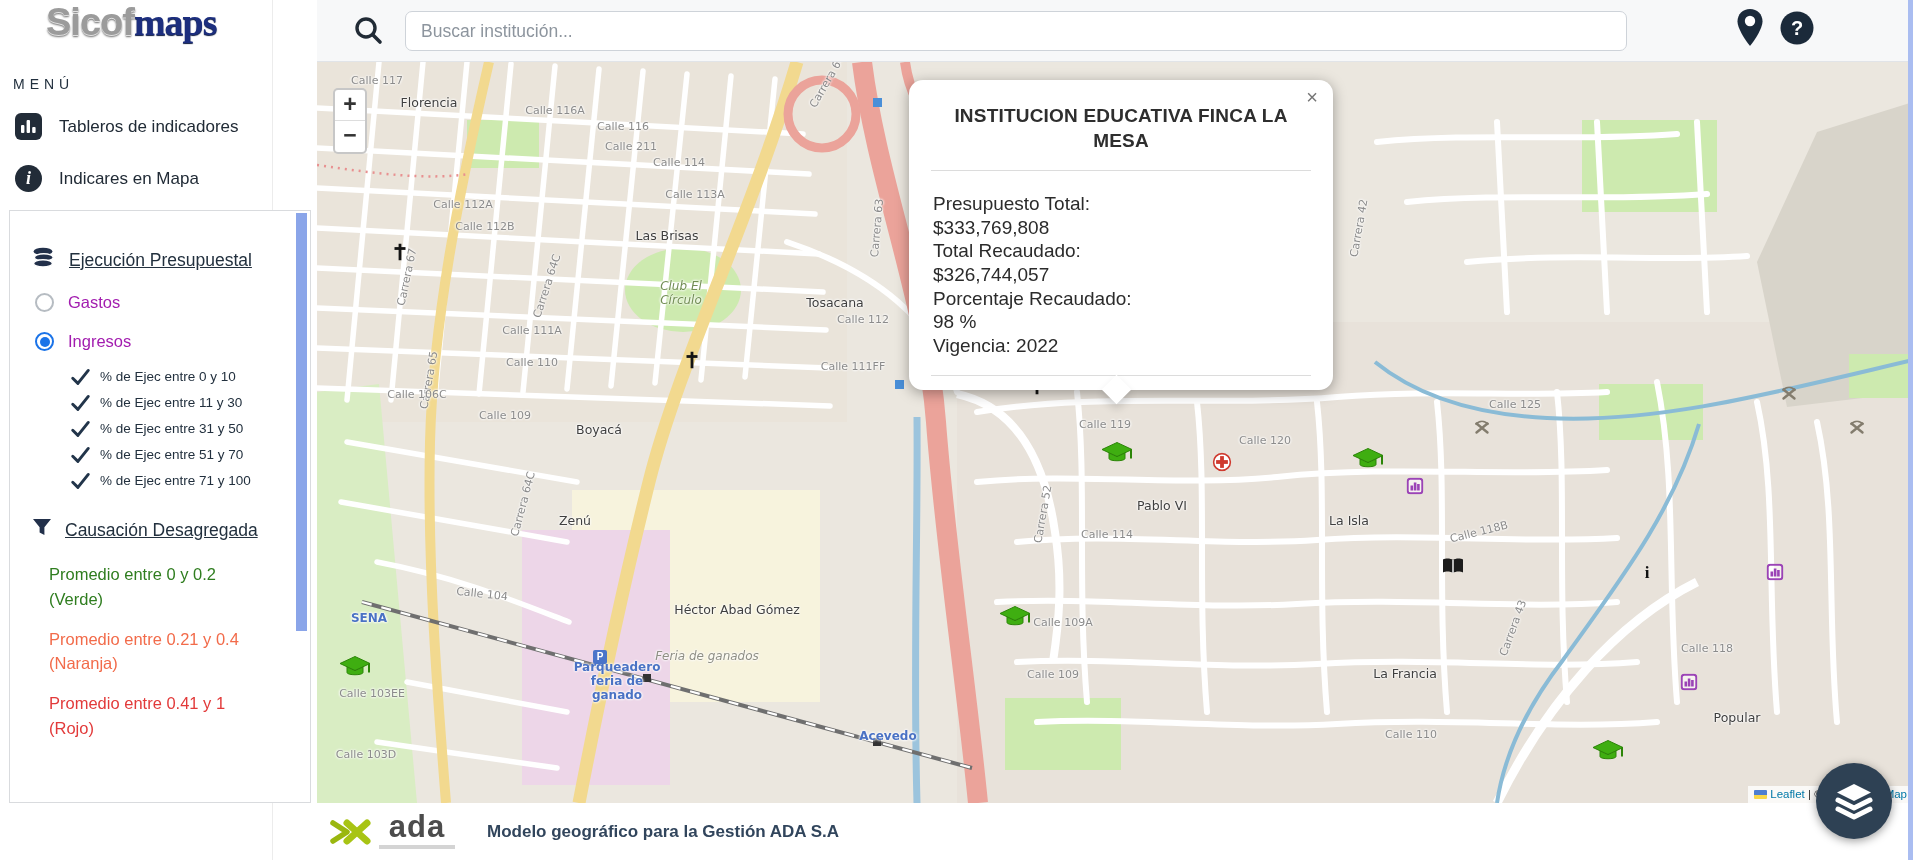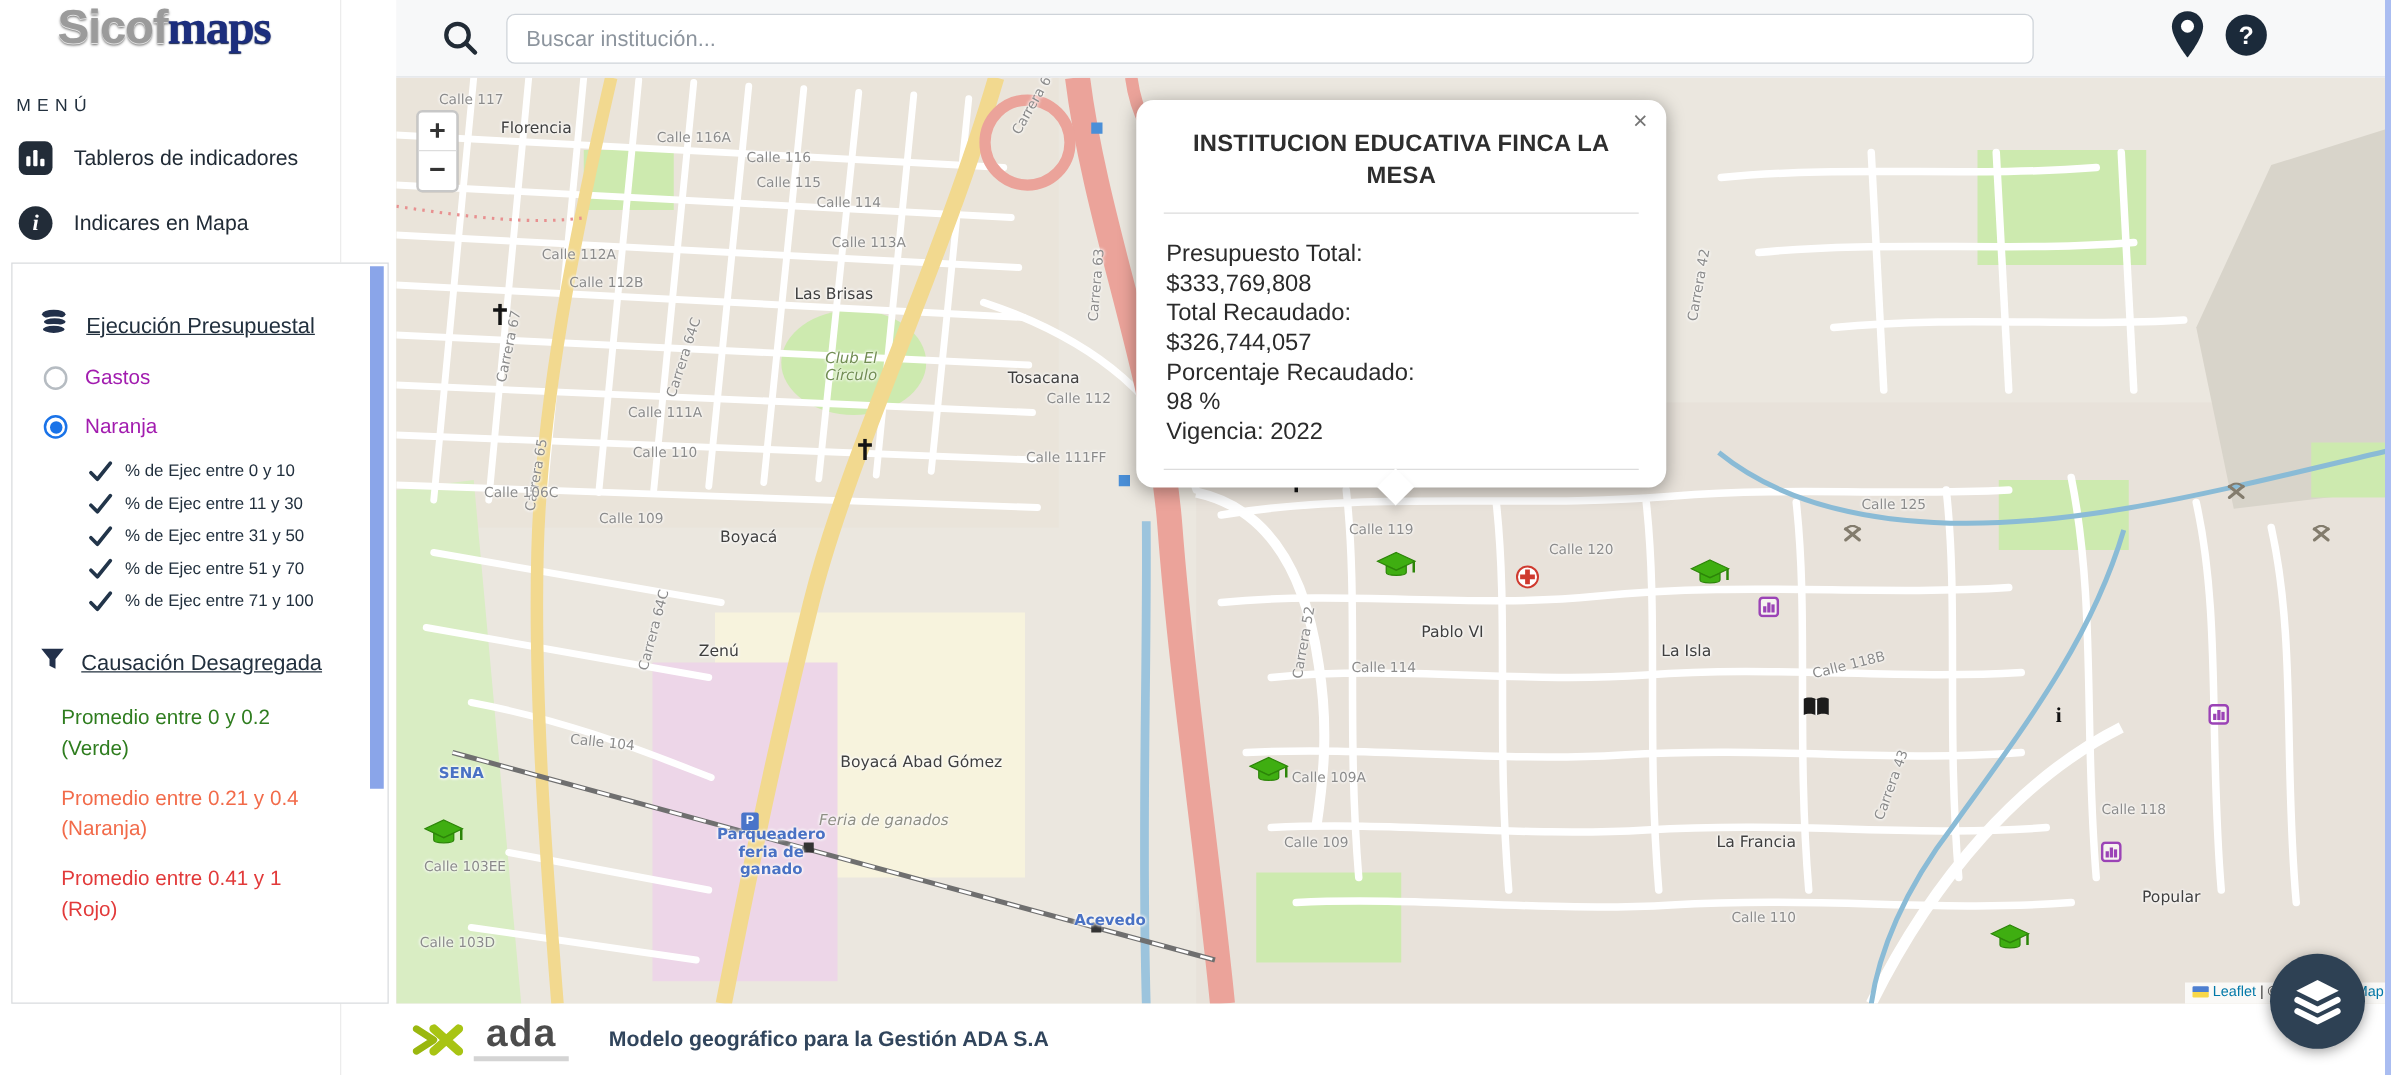--- a/index.html
+++ b/index.html
@@ -141,21 +141,21 @@
         <a>Ejecución Presupuestal</a>
       </div>
 
       <div class="radios">
           <div class="radio-row">
             <span class="radio "></span>
             <span>Gastos</span>
           </div>
           <div class="radio-row">
             <span class="radio on"></span>
-            <span>Naranja</span>
+            <span>Ingresos</span>
           </div>
         </div>
       <div class="checks">
           <div class="check-row">
             <svg width="21" height="19" viewBox="0 0 24 22">
               <path d="M3 13 L9 19 L21 4" stroke="#22354a" stroke-width="3.4" fill="none" stroke-linecap="round" stroke-linejoin="round"></path>
             </svg>
             <span class="lbl">% de Ejec entre 0 y 10</span>
           </div>
           <div class="check-row">
@@ -306,21 +306,21 @@
         <path d="M0,103 C60,112 110,118 152,112" stroke="#e89090" stroke-width="2.5" stroke-dasharray="2 5" fill="none"></path>
         <rect x="556" y="36" width="9" height="9" fill="#4a8fd8"></rect>
         <rect x="578" y="318" width="9" height="9" fill="#4a8fd8"></rect>
       </svg>
 
       <div class="labels-layer">
           <div class="mlabel " style="left: 60px; top: 18px; transform: translate(-50%, -50%);">Calle 117</div>
           <div class="mlabel p" style="left: 112px; top: 40px; transform: translate(-50%, -50%);">Florencia</div>
           <div class="mlabel " style="left: 238px; top: 48px; transform: translate(-50%, -50%);">Calle 116A</div>
           <div class="mlabel " style="left: 306px; top: 64px; transform: translate(-50%, -50%);">Calle 116</div>
-          <div class="mlabel " style="left: 314px; top: 84px; transform: translate(-50%, -50%);">Calle 115</div>
+          <div class="mlabel " style="left: 314px; top: 84px; transform: translate(-50%, -50%);">Calle 211</div>
           <div class="mlabel " style="left: 362px; top: 100px; transform: translate(-50%, -50%);">Calle 114</div>
           <div class="mlabel " style="left: 378px; top: 132px; transform: translate(-50%, -50%);">Calle 113A</div>
           <div class="mlabel " style="left: 146px; top: 142px; transform: translate(-50%, -50%);">Calle 112A</div>
           <div class="mlabel " style="left: 168px; top: 164px; transform: translate(-50%, -50%);">Calle 112B</div>
           <div class="mlabel p" style="left: 350px; top: 173px; transform: translate(-50%, -50%);">Las Brisas</div>
           <div class="mlabel " style="left: 90px; top: 215px; transform: translate(-50%, -50%) rotate(-78deg);">Carrera 67</div>
           <div class="mlabel " style="left: 112px; top: 318px; transform: translate(-50%, -50%) rotate(-80deg);">Carrera 65</div>
           <div class="mlabel " style="left: 230px; top: 224px; transform: translate(-50%, -50%) rotate(-72deg);">Carrera 64C</div>
           <div class="mlabel " style="left: 206px; top: 442px; transform: translate(-50%, -50%) rotate(-75deg);">Carrera 64C</div>
           <div class="mlabel " style="left: 512px; top: 16px; transform: translate(-50%, -50%) rotate(-60deg);">Carrera 64B</div>
@@ -332,21 +332,21 @@
           <div class="mlabel " style="left: 188px; top: 353px; transform: translate(-50%, -50%);">Calle 109</div>
           <div class="mlabel p" style="left: 518px; top: 240px; transform: translate(-50%, -50%);">Tosacana</div>
           <div class="mlabel " style="left: 546px; top: 257px; transform: translate(-50%, -50%);">Calle 112</div>
           <div class="mlabel " style="left: 536px; top: 304px; transform: translate(-50%, -50%);">Calle 111FF</div>
           <div class="mlabel p" style="left: 282px; top: 367px; transform: translate(-50%, -50%);">Boyacá</div>
           <div class="mlabel p" style="left: 258px; top: 458px; transform: translate(-50%, -50%);">Zenú</div>
           <div class="mlabel " style="left: 165px; top: 532px; transform: translate(-50%, -50%) rotate(6deg);">Calle 104</div>
           <div class="mlabel b" style="left: 52px; top: 557px; transform: translate(-50%, -50%);">SENA</div>
           <div class="mlabel b" style="left: 300px; top: 620px; transform: translate(-50%, -50%);">Parqueadero feria de ganado</div>
           <div class="mlabel pi" style="left: 390px; top: 594px; transform: translate(-50%, -50%);">Feria de ganados</div>
-          <div class="mlabel p" style="left: 420px; top: 547px; transform: translate(-50%, -50%);">Boyacá Abad Gómez</div>
+          <div class="mlabel p" style="left: 420px; top: 547px; transform: translate(-50%, -50%);">Héctor Abad Gómez</div>
           <div class="mlabel " style="left: 55px; top: 631px; transform: translate(-50%, -50%);">Calle 103EE</div>
           <div class="mlabel " style="left: 49px; top: 692px; transform: translate(-50%, -50%);">Calle 103D</div>
           <div class="mlabel b" style="left: 571px; top: 675px; transform: translate(-50%, -50%);">Acevedo</div>
           <div class="mlabel " style="left: 726px; top: 452px; transform: translate(-50%, -50%) rotate(-80deg);">Carrera 52</div>
           <div class="mlabel " style="left: 788px; top: 362px; transform: translate(-50%, -50%);">Calle 119</div>
           <div class="mlabel " style="left: 948px; top: 378px; transform: translate(-50%, -50%);">Calle 120</div>
           <div class="mlabel p" style="left: 845px; top: 443px; transform: translate(-50%, -50%);">Pablo VI</div>
           <div class="mlabel " style="left: 790px; top: 472px; transform: translate(-50%, -50%);">Calle 114</div>
           <div class="mlabel " style="left: 746px; top: 560px; transform: translate(-50%, -50%);">Calle 109A</div>
           <div class="mlabel " style="left: 736px; top: 612px; transform: translate(-50%, -50%);">Calle 109</div>

